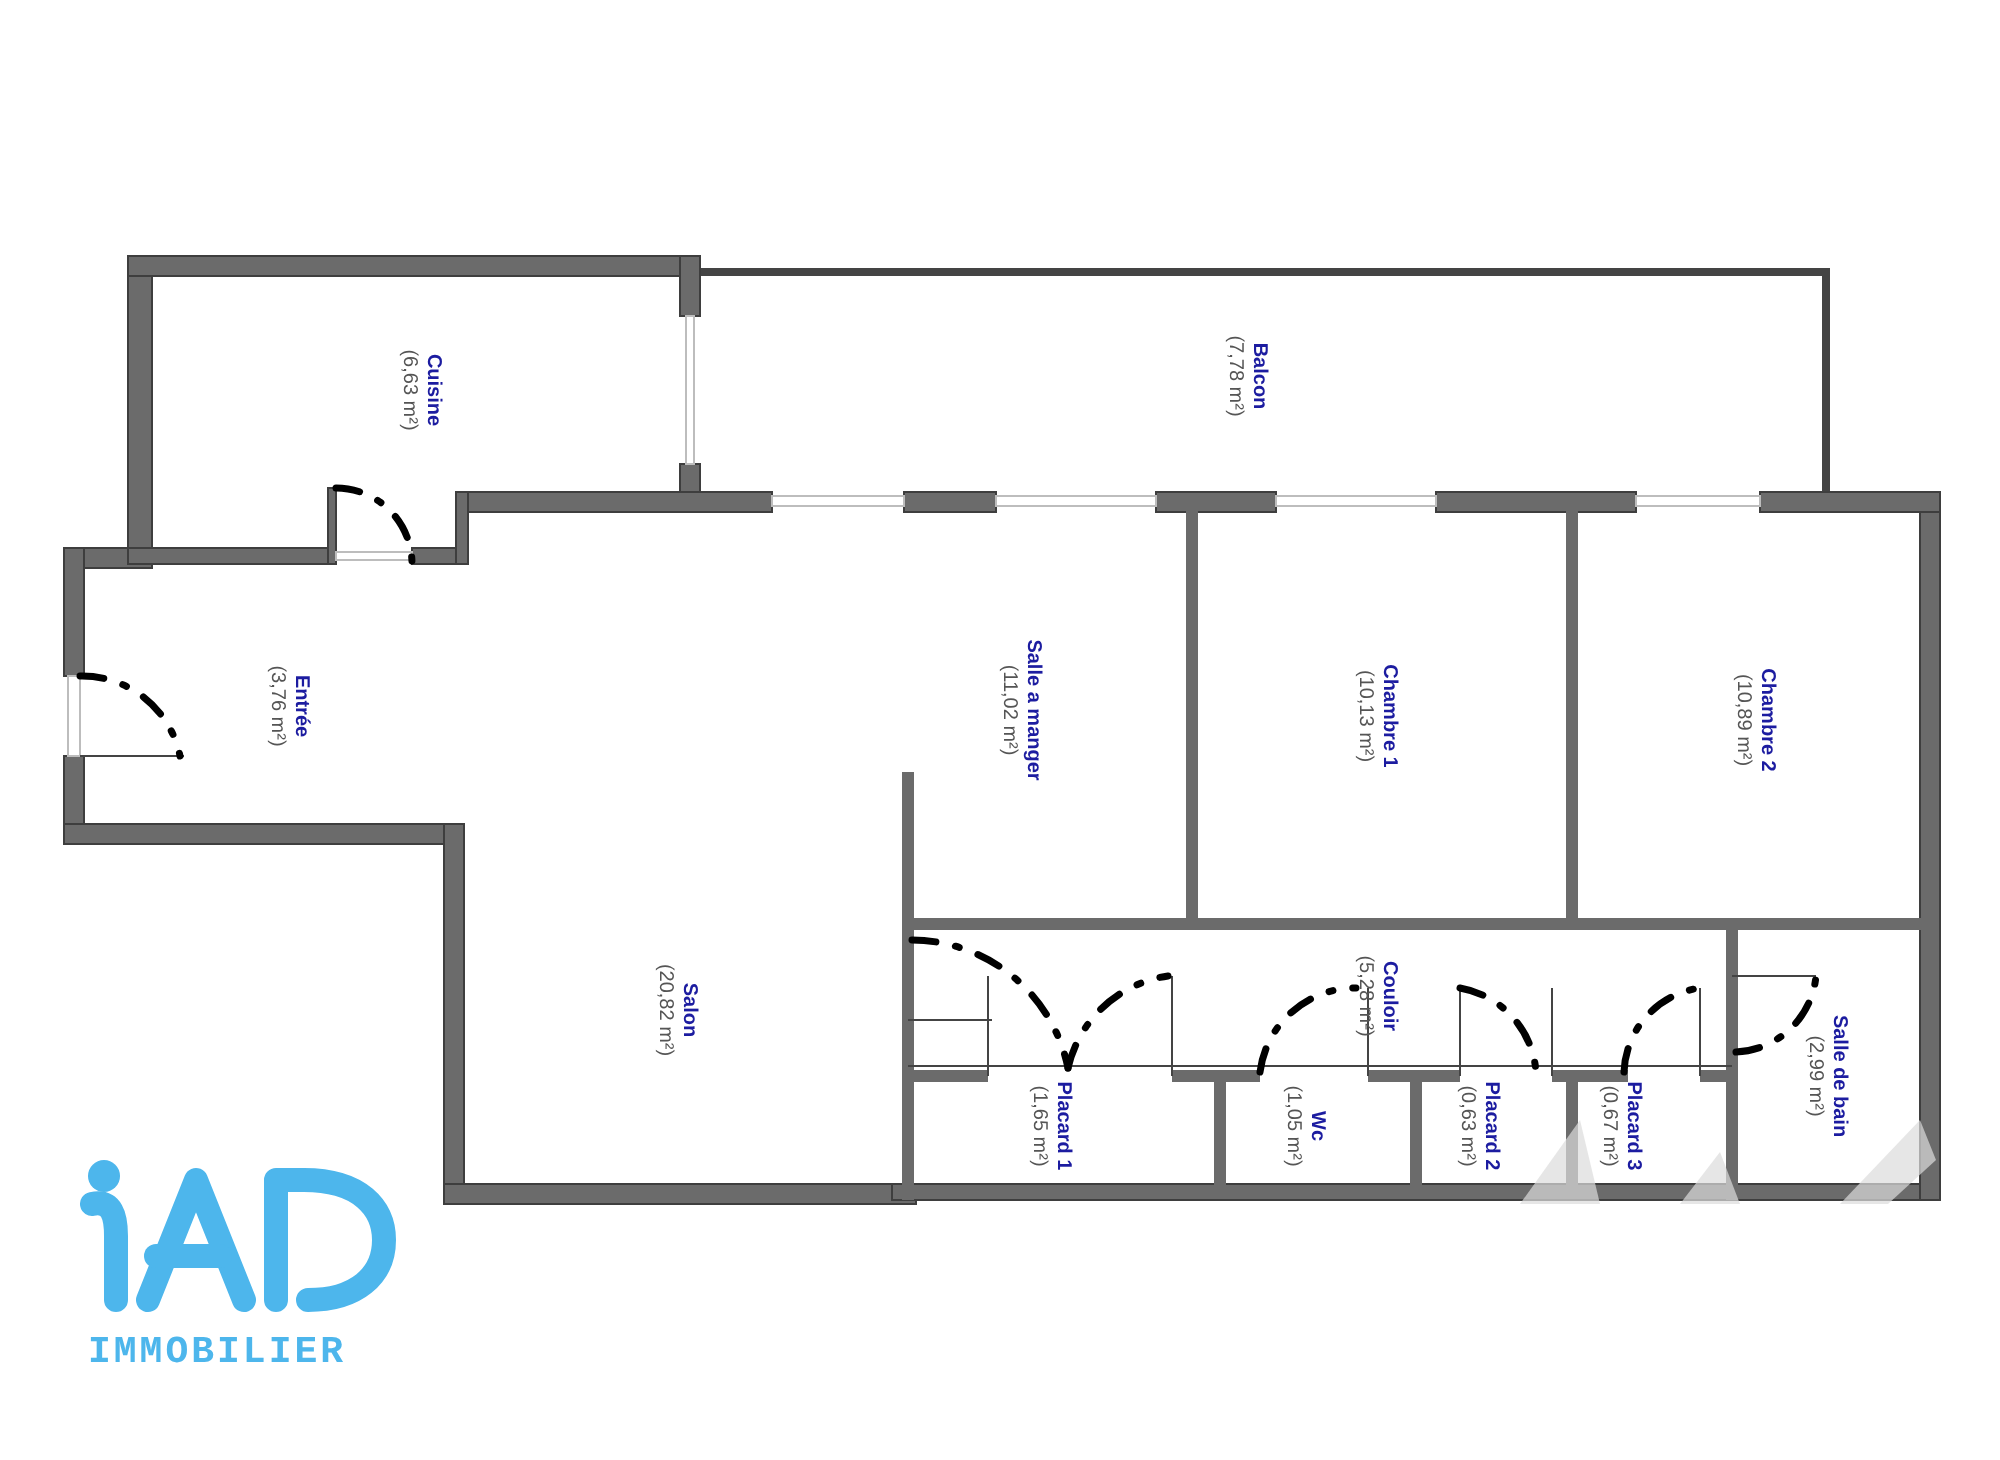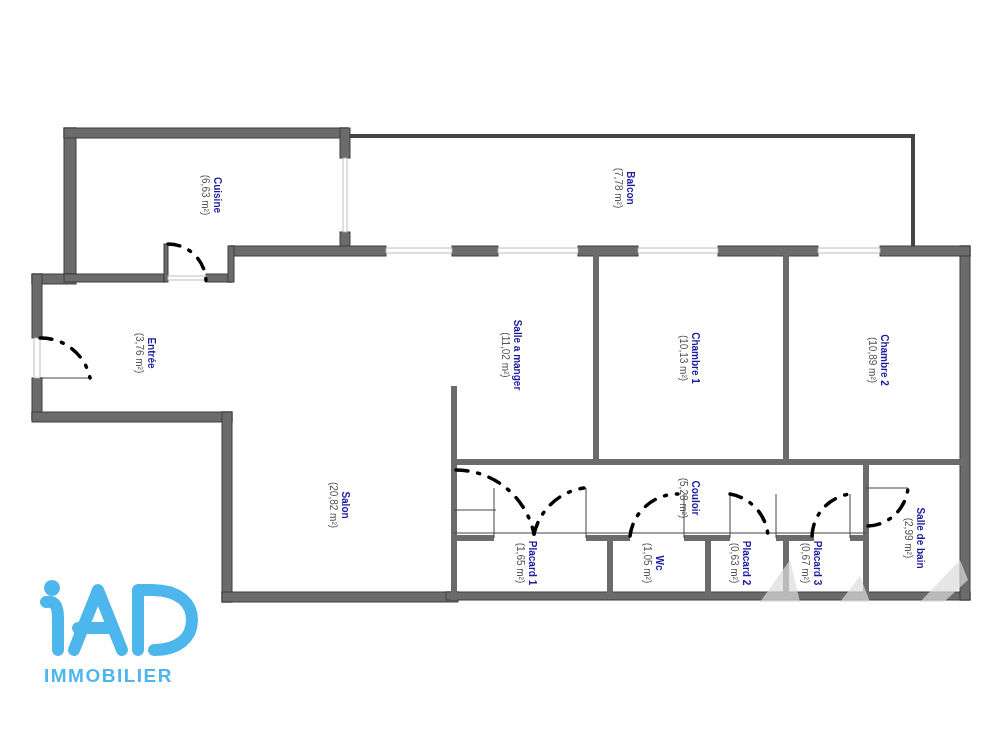--- a/index.html
+++ b/index.html
@@ -7,21 +7,21 @@
   #plan { position:absolute; left:0; top:0; width:1000px; height:730px; }
   .wall { fill:#6b6b6b; stroke:#3e3e3e; stroke-width:1; }
   .thin { stroke:#444; stroke-width:4; fill:none; }
   .part { stroke:#6b6b6b; stroke-width:6; fill:none; }
   .partline { stroke:#444; stroke-width:1; fill:none; }
   .win { stroke:#bdbdbd; stroke-width:1; fill:#ffffff; }
   .door { stroke:#000; stroke-width:3.5; fill:none; stroke-dasharray:12 10 2 10; stroke-linecap:round; }
   .lbl-name { fill:#1c1ca0; font-weight:bold; font-size:10px; }
   .lbl-area { fill:#555; font-size:10px; }
   .logo { position:absolute; left:40px; top:578px; width:160px; }
-  .logo-text { position:absolute; left:44px; top:665px; color:#4db6ec; font-weight:bold; font-size:19px; letter-spacing:1.5px; font-family:Liberation Sans, sans-serif; }
+  .logo-text { position:absolute; left:44px; top:665px; color:#4db6ec; font-weight:bold; font-size:19px; letter-spacing:1.5px; font-family:Liberation Mono, monospace; }
   .watermark { fill:#dcdcdc; opacity:0.7; }
 </style>
 </head>
 <body>
 
 <svg id="plan" viewBox="0 0 1000 730" xmlns="http://www.w3.org/2000/svg">
 
   <g>
     <polyline class="thin" points="347,136 913,136 913,250"></polyline>
   </g>

